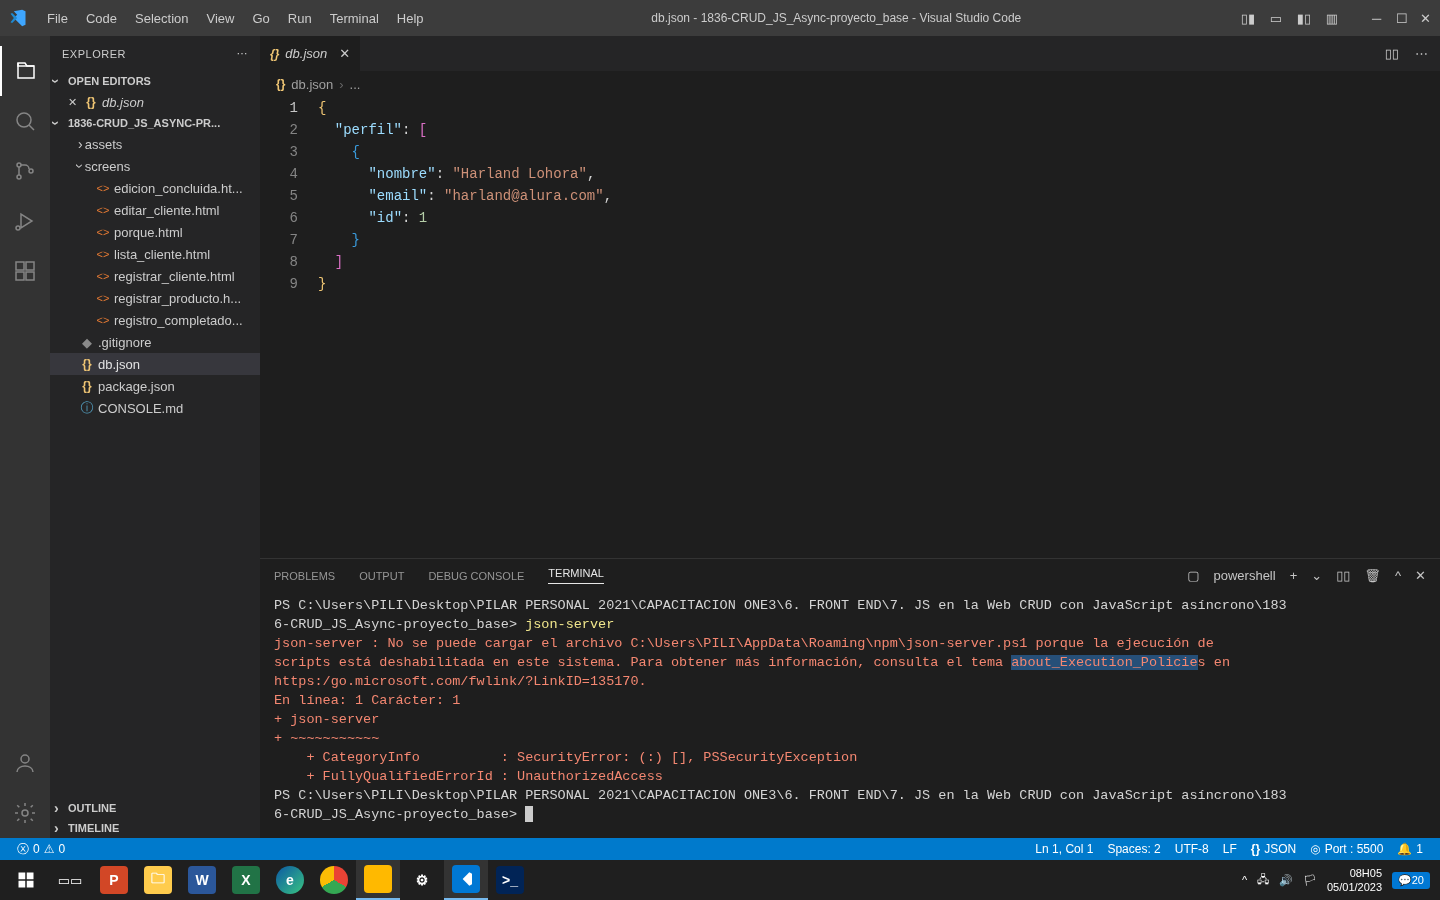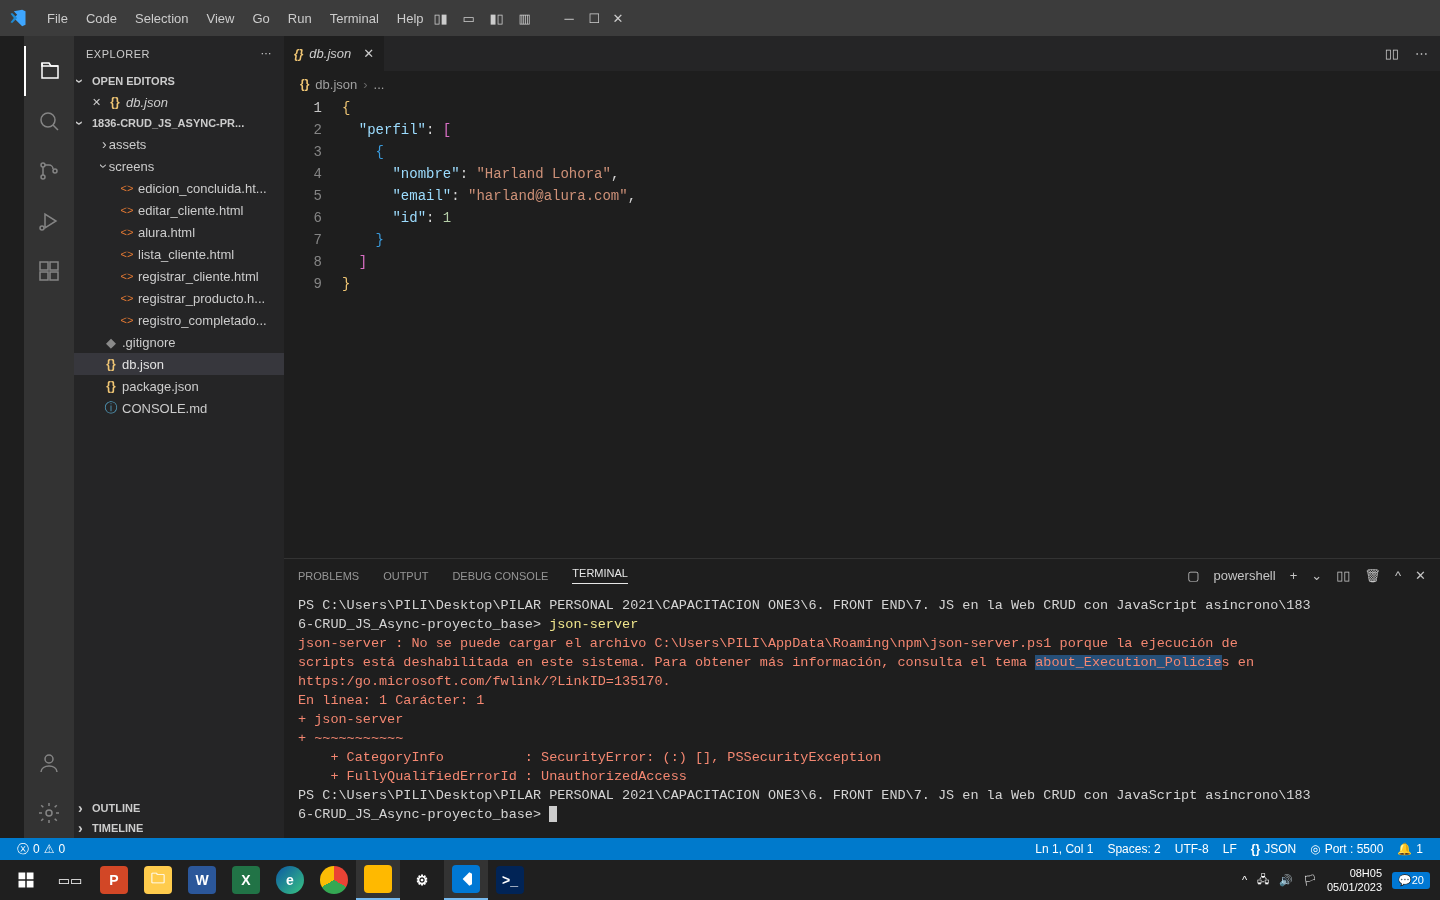--- a/index.html
+++ b/index.html
@@ -37,21 +37,20 @@
   font-size: 12px;
 }
 .titlebar .win-controls { display: flex; gap: 0; }
 .titlebar .layout-icons { display: flex; gap: 12px; margin-right: 20px; }
 .titlebar .layout-icons span, .titlebar .win-controls span { width: 16px; text-align: center; }
 .titlebar .win-controls span { padding: 0 12px; }
 
 .main-layout {
   display: flex;
   height: calc(100% - 36px - 22px - 40px);
-  margin-left: 24px;
 }
 .activity-bar {
   width: 50px;
   background: #333333;
   display: flex;
   flex-direction: column;
   align-items: center;
   padding-top: 10px;
 }
 .activity-bar .act-item {
@@ -246,20 +245,21 @@
       </svg>
   </span>
   <div class="menu-item">File</div>
   <div class="menu-item">Code</div>
   <div class="menu-item">Selection</div>
   <div class="menu-item">View</div>
   <div class="menu-item">Go</div>
   <div class="menu-item">Run</div>
   <div class="menu-item">Terminal</div>
   <div class="menu-item">Help</div>
+  <div class="title-text">db.json - 1836-CRUD_JS_Async-proyecto_base - Visual Studio Code</div>
   <div class="layout-icons">
     <span>▯▮</span>
     <span>▭</span>
     <span>▮▯</span>
     <span>▥</span>
   </div>
   <div class="win-controls">
     <span>─</span>
     <span>☐</span>
     <span>✕</span>
@@ -350,21 +350,21 @@
       <div class="tree-row nested2">
           <span class="ficon html-tag">&lt;&gt;</span>
           <span class="txt-label">edicion_concluida.ht...</span>
         </div>
       <div class="tree-row nested2">
           <span class="ficon html-tag">&lt;&gt;</span>
           <span class="txt-label">editar_cliente.html</span>
         </div>
       <div class="tree-row nested2">
           <span class="ficon html-tag">&lt;&gt;</span>
-          <span class="txt-label">alura.html</span>
+          <span class="txt-label">porque.html</span>
         </div>
       <div class="tree-row nested2">
           <span class="ficon html-tag">&lt;&gt;</span>
           <span class="txt-label">lista_cliente.html</span>
         </div>
       <div class="tree-row nested2">
           <span class="ficon html-tag">&lt;&gt;</span>
           <span class="txt-label">registrar_cliente.html</span>
         </div>
       <div class="tree-row nested2">

